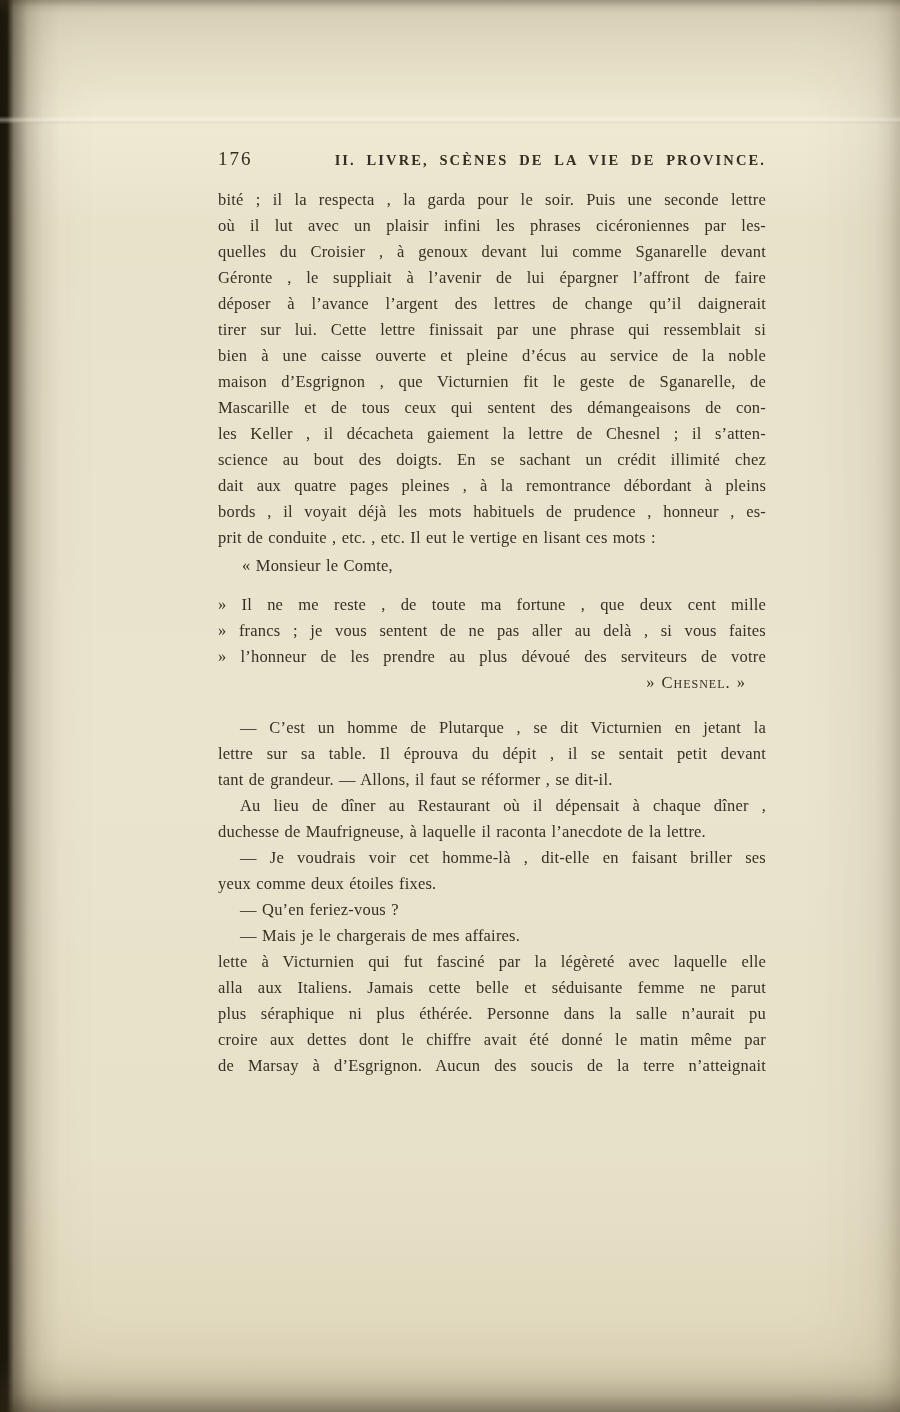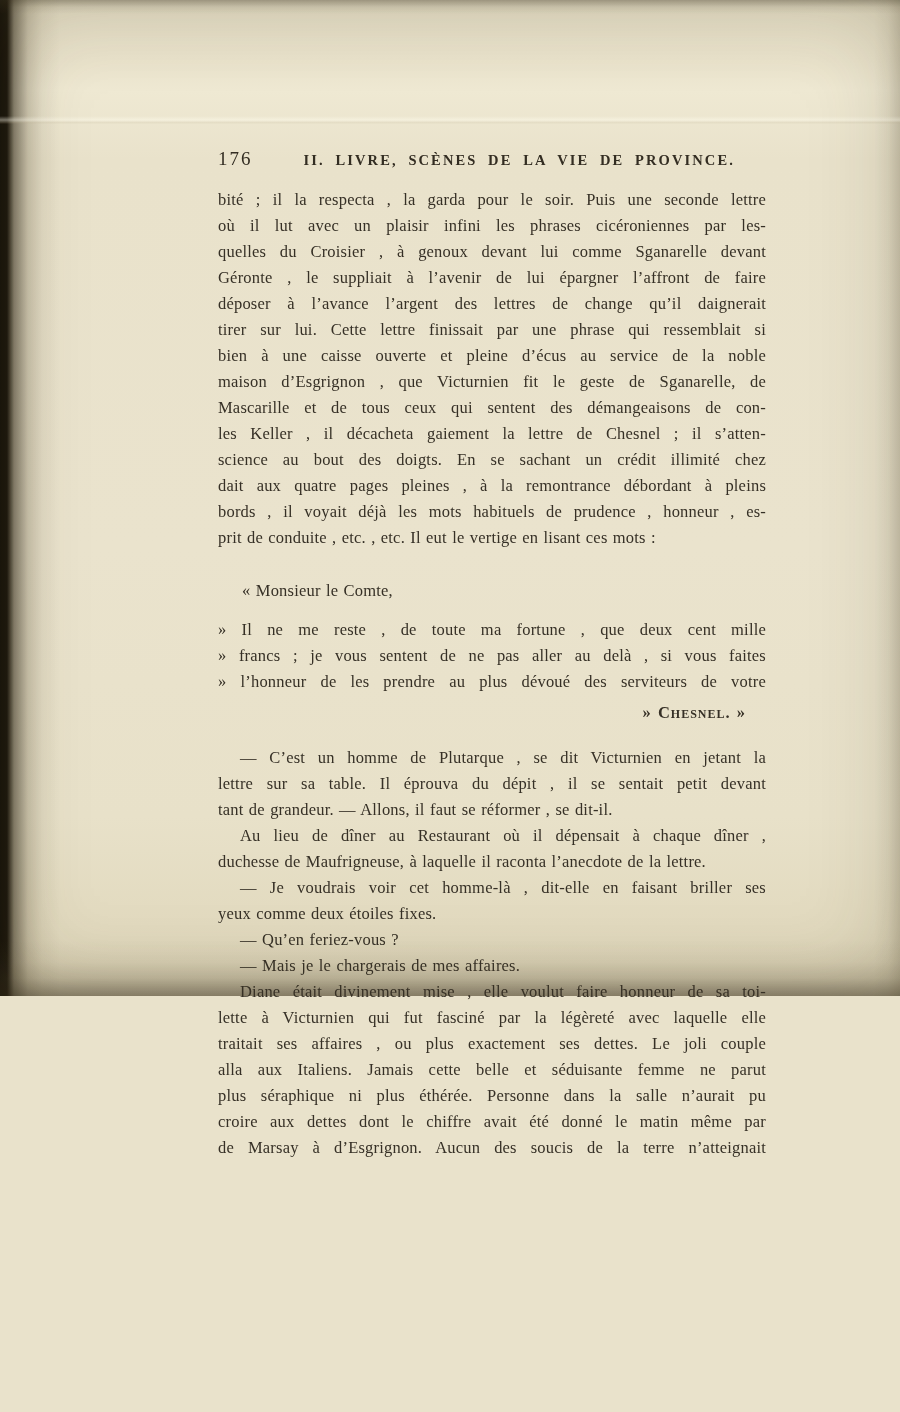--- a/index.html
+++ b/index.html
@@ -7,21 +7,21 @@
     padding: 0;
     width: 900px;
     height: 1412px;
     overflow: hidden;
     background: #e9e2cb;
     font-family: "Liberation Serif", "DejaVu Serif", serif;
   }
   .scan {
     position: relative;
     width: 900px;
-    height: 996px;
+    height: 1412px;
     background:
       linear-gradient(180deg,
         #e3dcc4 0%,
         #eae3cc 6%,
         #efe9d3 9%,
         #e9e2cb 16%,
         #eae3cd 55%,
         #e8e1c9 82%,
         #e2dabf 93%,
         #d9d0b4 100%);
@@ -90,21 +90,21 @@
     align-items: baseline;
   }
   .pagenum {
     font-size: 19px;
     letter-spacing: 2px;
     color: #332d22;
     margin-right: 20px;
   }
   .head-title {
     flex: 1;
-    text-align: center;
+    text-align: right;
     font-size: 14.5px;
     font-weight: bold;
     letter-spacing: 2.1px;
     word-spacing: 5px;
     color: #332d22;
   }
   #text-body {
     margin-top: 17px;
   }
   .line {
@@ -112,31 +112,29 @@
     line-height: 26px;
     letter-spacing: 0.2px;
     word-spacing: 0.06em;
     text-align: justify;
     text-align-last: justify;
     white-space: normal;
   }
   .line.last { text-align-last: left; }
   .paragraph .line.indent { text-indent: 22px; }
 
-  .salutation { margin-top: 27px; }
+  .salutation { margin-top: 2px; }
   .salutation .line,
   .salutation .line.last {
     text-align-last: left;
     padding-left: 24px;
   }
   .letter-body { margin-top: 13px; }
   .signature {
-    margin-top: 5px;
     margin-bottom: 19px;
-    font-weight: bold;
   }
   .signature .line,
   .signature .line.last {
     text-align-last: right;
     padding-right: 20px;
     font-variant: small-caps;
     letter-spacing: 1px;
   }
 </style>
 </head>
@@ -195,23 +193,21 @@
           <div class="line indent">— Je voudrais voir cet homme-là , dit-elle en faisant briller ses</div>
           <div class="line last">yeux comme deux étoiles fixes.</div>
         </div>
         <div class="block paragraph">
           <div class="line indent last">— Qu’en feriez-vous ?</div>
         </div>
         <div class="block paragraph">
           <div class="line indent last">— Mais je le chargerais de mes affaires.</div>
         </div>
         <div class="block paragraph">
-          <div class="line indent">Diane était divinement mise , elle voulut faire honneur de sa toi-</div>
           <div class="line">lette à Victurnien qui fut fasciné par la légèreté avec laquelle elle</div>
-          <div class="line">traitait ses affaires , ou plus exactement ses dettes. Le joli couple</div>
           <div class="line">alla aux Italiens. Jamais cette belle et séduisante femme ne parut</div>
           <div class="line">plus séraphique ni plus éthérée. Personne dans la salle n’aurait pu</div>
           <div class="line">croire aux dettes dont le chiffre avait été donné le matin même par</div>
           <div class="line">de Marsay à d’Esgrignon. Aucun des soucis de la terre n’atteignait</div>
         </div>
       </div>
   </div>
 
   <div class="vignette"></div>
 </div>

